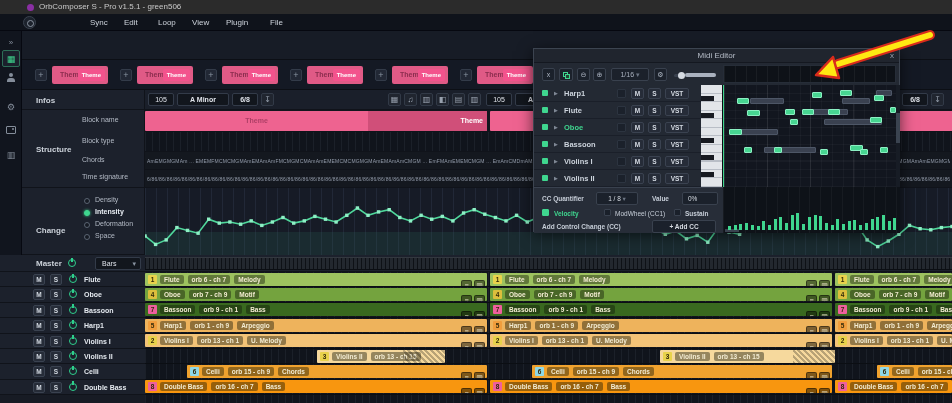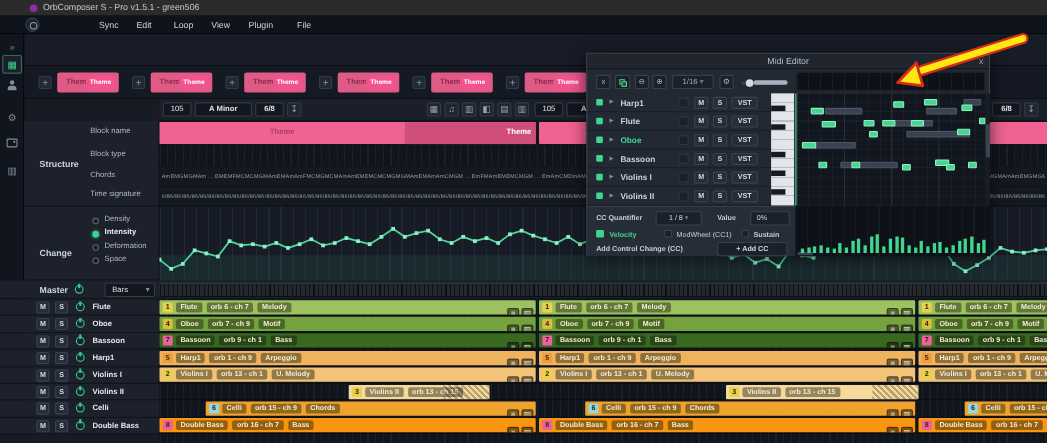--- a/index.html
+++ b/index.html
@@ -151,20 +151,23 @@
     <div class="rail-item rail-sel" style="top:19px;">▦</div>
     <div class="rail-item" style="top:41px;"><span class="icon-person"></span></div>
     <div class="rail-item" style="top:68px;">⚙</div>
     <div class="rail-item" style="top:92px;"><span class="icon-img"></span></div>
     <div class="rail-item" style="top:116px;">▥</div>
   </div>
 
   <div class="abs" style="left:22px;top:60px;width:930px;height:30px;background:#141924;border-bottom:1px solid #0c0f15;"></div>
   <div id="themes"></div>
 
+  <div class="abs labelcol" style="top:90px;height:20px;">
+    <span class="rowlabel" style="left:14px;top:6px;">Infos</span>
+  </div>
   <div class="abs" style="left:145px;top:90px;width:807px;height:20px;background:#1a1f2a;border-bottom:1px solid #10131a;">
     <span class="chip" style="left:3px;top:3px;width:26px;height:13px;line-height:12px;">105</span>
     <span class="chip" style="left:32px;top:3px;width:52px;height:13px;line-height:12px;font-weight:bold;">A Minor</span>
     <span class="chip" style="left:87px;top:3px;width:26px;height:13px;line-height:12px;font-weight:bold;">6/8</span>
     <span class="iconchip" style="left:116px;top:3px;width:13px;height:13px;">↧</span>
     <span id="infos-icons"></span>
     <span class="chip" style="left:341px;top:3px;width:26px;height:13px;line-height:12px;">105</span>
     <span class="chip" style="left:370px;top:3px;width:52px;height:13px;line-height:12px;font-weight:bold;">A Minor</span>
     <span class="chip" style="left:757px;top:3px;width:26px;height:13px;line-height:12px;font-weight:bold;">6/8</span>
     <span class="iconchip" style="left:786px;top:3px;width:13px;height:13px;">↧</span>

